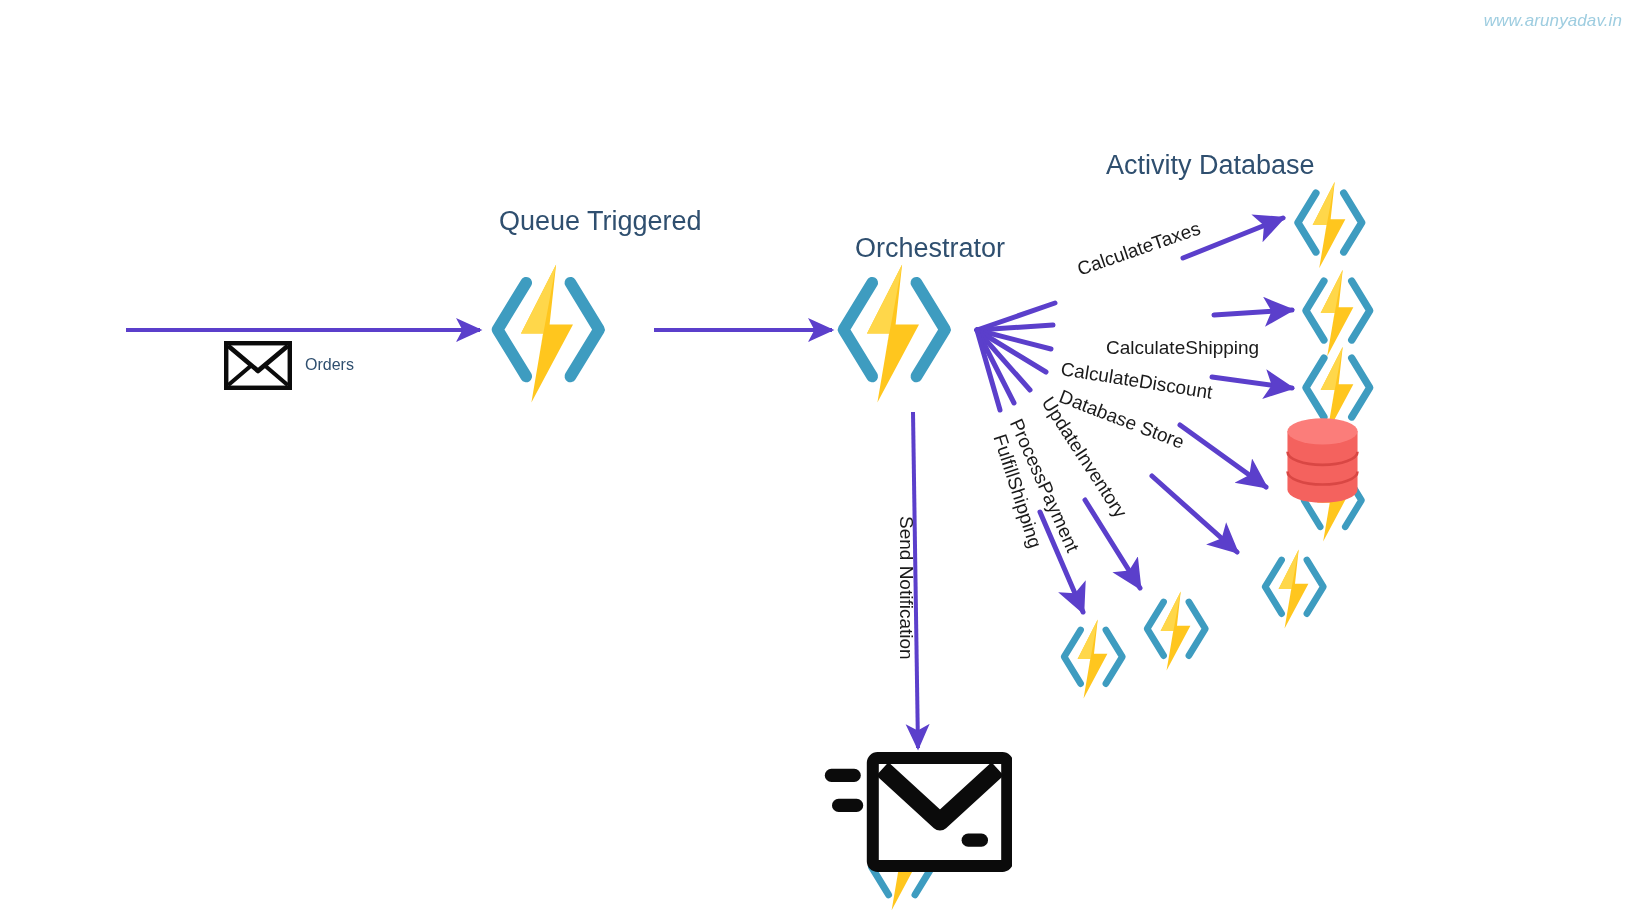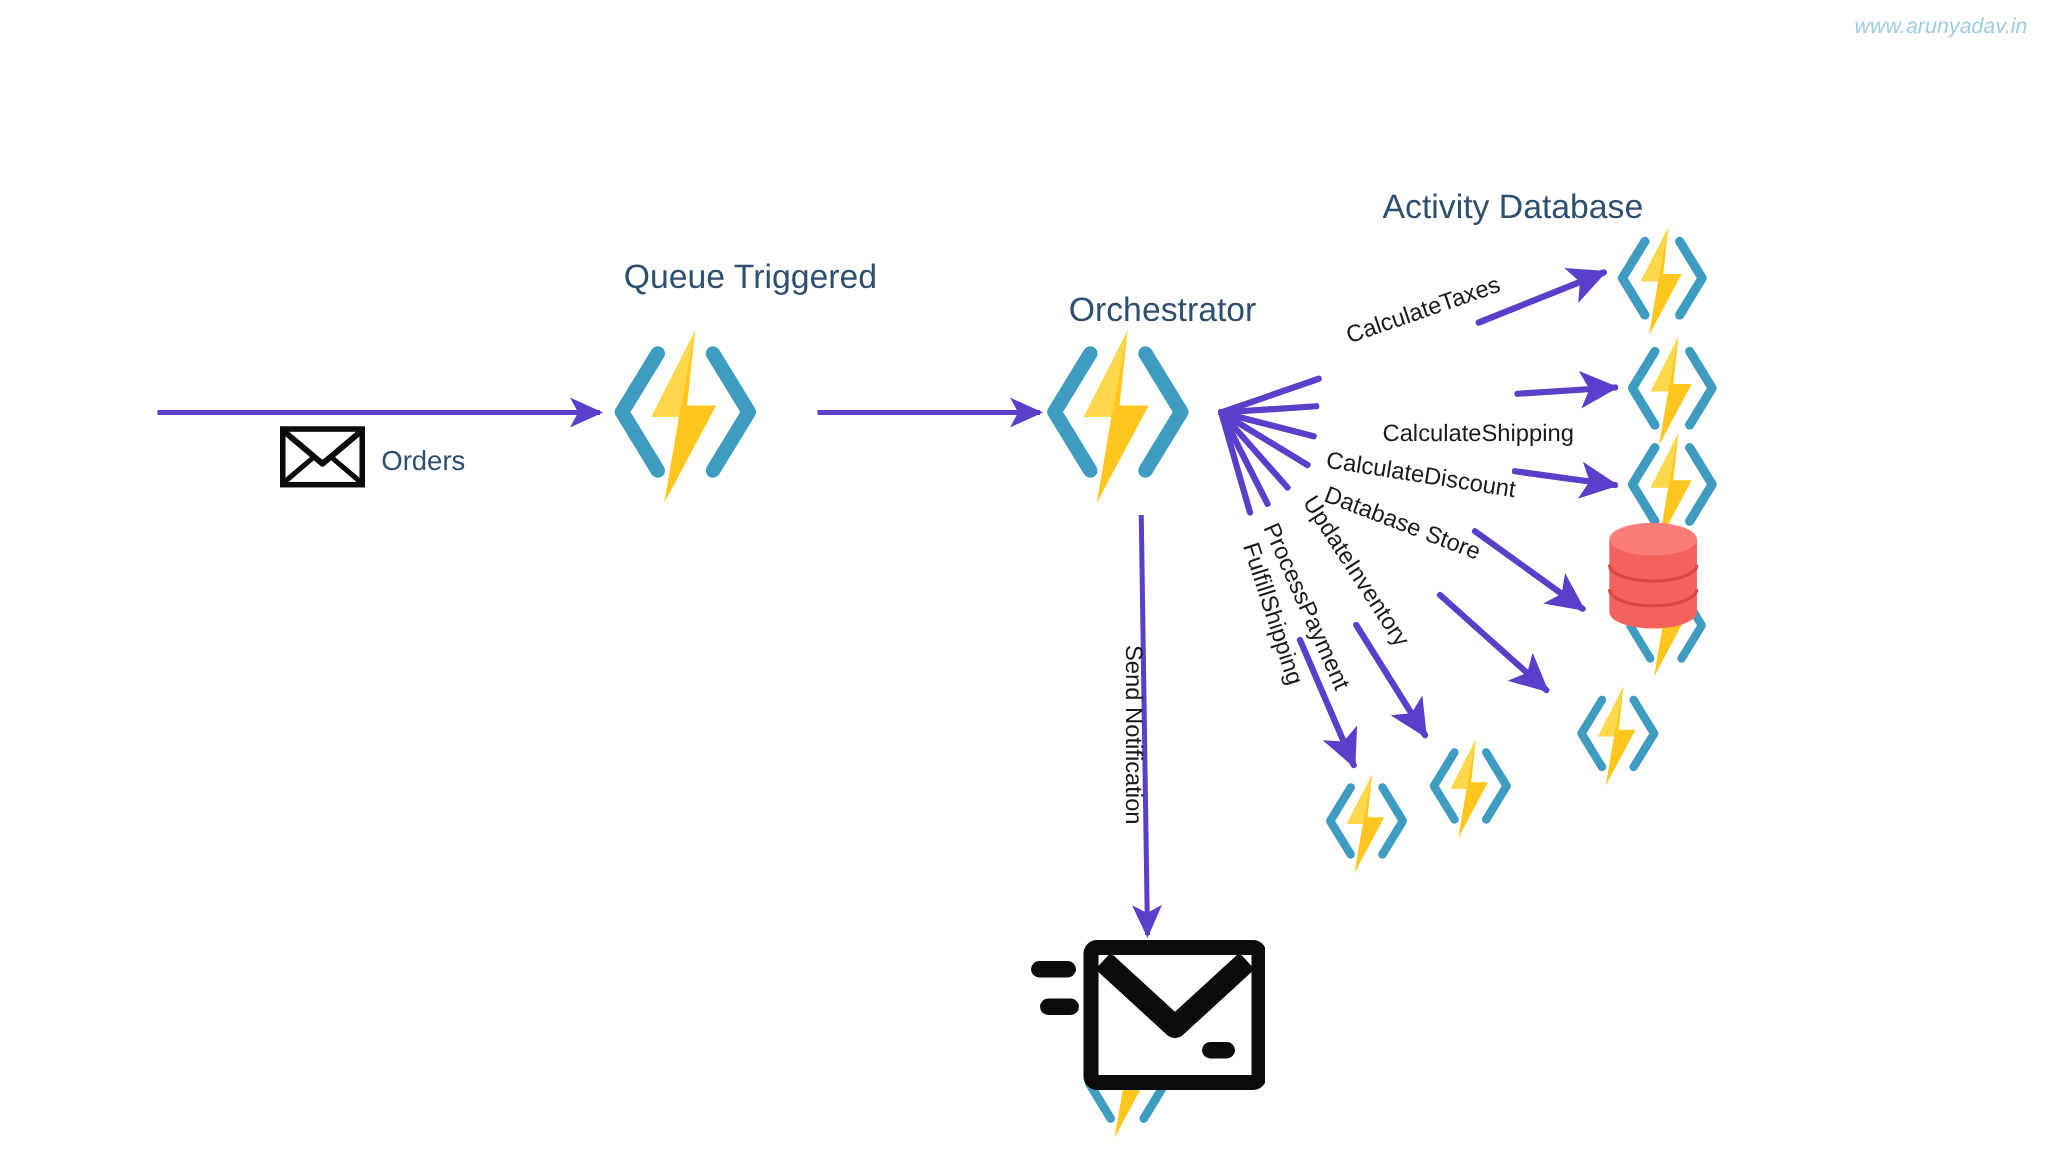--- a/index.html
+++ b/index.html
@@ -29,21 +29,21 @@
     white-space:nowrap;
     font-family:"Liberation Sans","DejaVu Sans",sans-serif;
   }
   .heading.queue{left:499px;top:206px;text-align:right;}
   .heading.orch{left:855px;top:222px;margin-top:11px;}
   .heading.activity{left:1106px;top:150px;}
   .orders-label{
     position:absolute;
     left:305px;top:356px;
     color:#2f4f6f;
-    font-size:22px;
+    font-size:16px;
     white-space:nowrap;
   }
   .edge-label{
     position:absolute;
     color:#1a1a1a;
     font-size:19px;
     white-space:nowrap;
     transform-origin:0 50%;
     font-family:"Liberation Sans","DejaVu Sans",sans-serif;
   }

